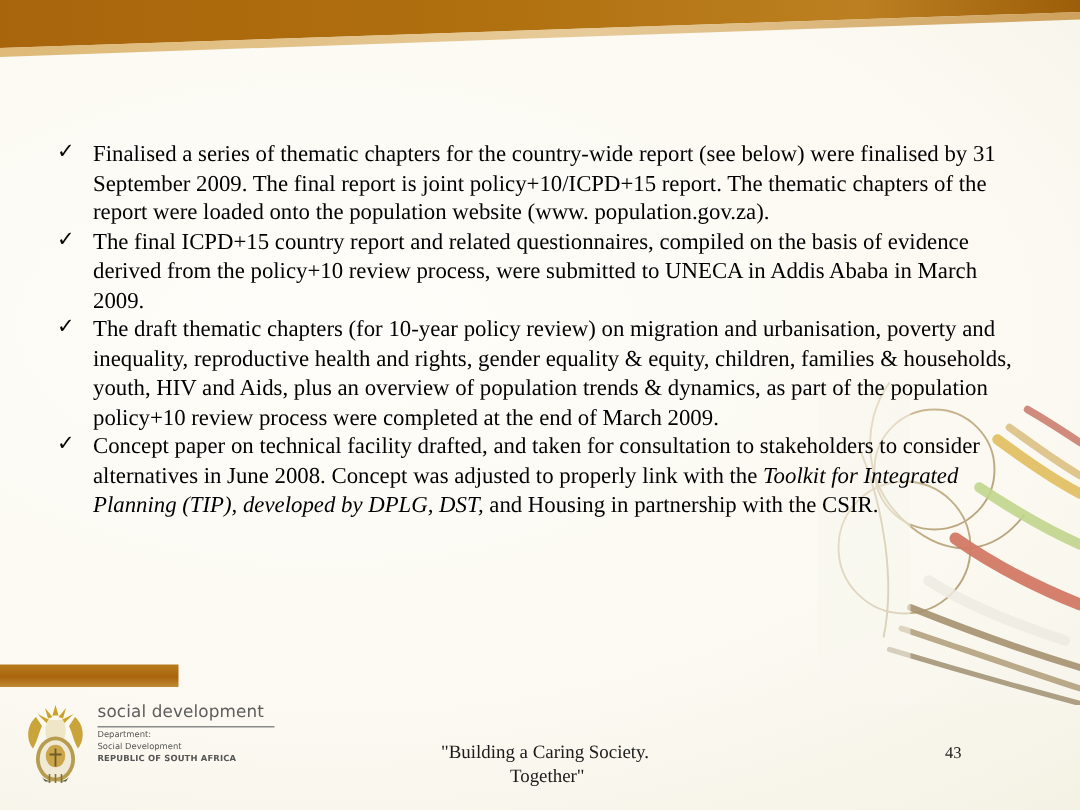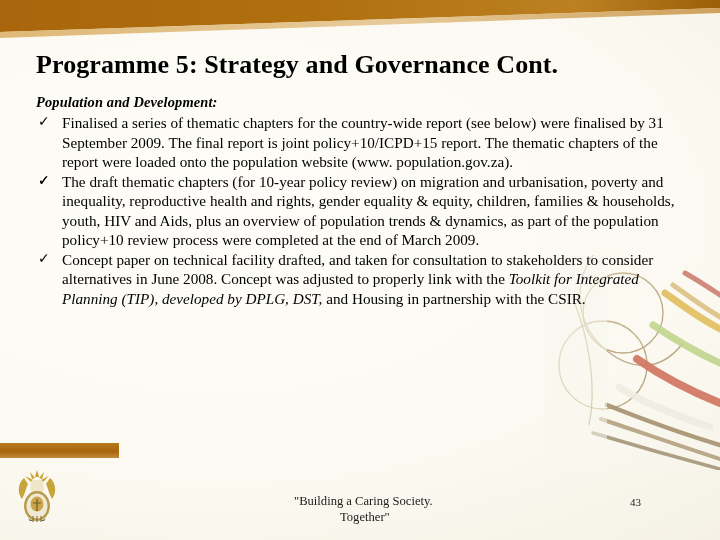--- a/index.html
+++ b/index.html
@@ -230,27 +230,25 @@
         <path d="M140,18 C154,26 166,34 175,40" stroke="#b23a28" stroke-width="5" opacity="0.85"></path>
       </g>
 
       <rect x="0" y="0" width="175" height="215" fill="#faf7ee" opacity="0.30"></rect>
       <rect x="0" y="0" width="62" height="215" fill="#faf7ee" opacity="0.55"></rect>
     </g>
   </svg>
 
   <div class="bottom-strip"></div>
 
-  <h1 class="title">Programme 5: Strategy and Governance Cont.</h1>
 
   <div class="body-area">
-    <div class="lead-label">Population and Development:</div>
     <ul class="bullets" id="bullet-list">
         <li><span class="tick">✓</span><span class="bul-text"><span>Finalised a series of thematic chapters for the country-wide report (see below) were finalised by 31 September 2009. The final report is joint policy+10/ICPD+15 report. The thematic chapters of the report were loaded onto the population website (www. population.gov.za).</span></span></li>
-        <li><span class="tick">✓</span></li>
+        <li><span class="tick">✓</span><span class="bul-text"><span>The final ICPD+15 country report and related questionnaires, compiled on the basis of evidence derived from the policy+10 review process, were submitted to UNECA in Addis Ababa in March 2009.</span></span></li>
         <li><span class="tick">✓</span><span class="bul-text"><span>The draft thematic chapters (for 10-year policy review) on migration and urbanisation, poverty and inequality, reproductive health and rights, gender equality &amp; equity, children, families &amp; households, youth, HIV and Aids, plus an overview of population trends &amp; dynamics, as part of the population policy+10 review process were completed at the end of March 2009.</span></span></li>
         <li><span class="tick">✓</span><span class="bul-text"><span>Concept paper on technical facility drafted, and taken for consultation to stakeholders to consider alternatives in June 2008. Concept was adjusted to properly link with the </span><span class="ital">Toolkit for Integrated Planning (TIP), developed by DPLG, DST,</span><span> and Housing in partnership with the CSIR.</span></span></li>
       </ul>
   </div>
 
   <div class="footer-logo">
     <div class="coat-wrap">
       <svg viewBox="0 0 46 58" width="46" height="58">
         <g>
 
@@ -269,20 +267,29 @@
           <ellipse cx="23" cy="40" rx="13" ry="15" fill="#b79b4f"></ellipse>
           <ellipse cx="23" cy="40" rx="10.5" ry="12.5" fill="#efe9d6"></ellipse>
           <ellipse cx="23" cy="38" rx="6.5" ry="7.5" fill="#caa54a"></ellipse>
           <path d="M23,33 L23,45 M19,37 L27,37" stroke="#6d5c28" stroke-width="1.2" fill="none"></path>
 
           <path d="M14,52 C17,56 29,56 32,52 L30,55 L16,55 Z" fill="#4f5a34"></path>
           <path d="M19,50 L19,56 M23,50 L23,56 M27,50 L27,56" stroke="#8a7334" stroke-width="1.1"></path>
         </g>
       </svg>
     </div>
+    <div class="logo-text">
+      <div class="logo-main">social development</div>
+      <div class="logo-rule"></div>
+      <div class="logo-sub">
+        <div>Department:</div>
+        <div>Social Development</div>
+        <div class="bold-line">REPUBLIC OF SOUTH AFRICA</div>
+      </div>
+    </div>
   </div>
 
   <div class="footer-slogan">
     <span class="slogan-l1">"Building a Caring Society.</span>
     <span class="slogan-l2">Together"</span>
   </div>
 
   <div class="page-number">43</div>
 
 </div>

